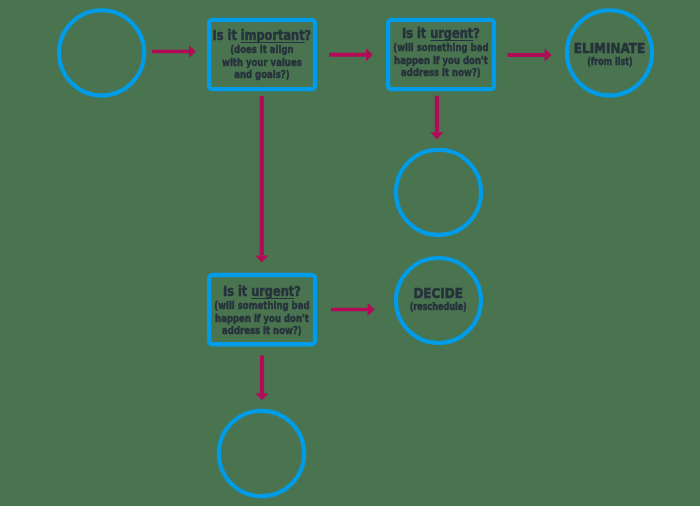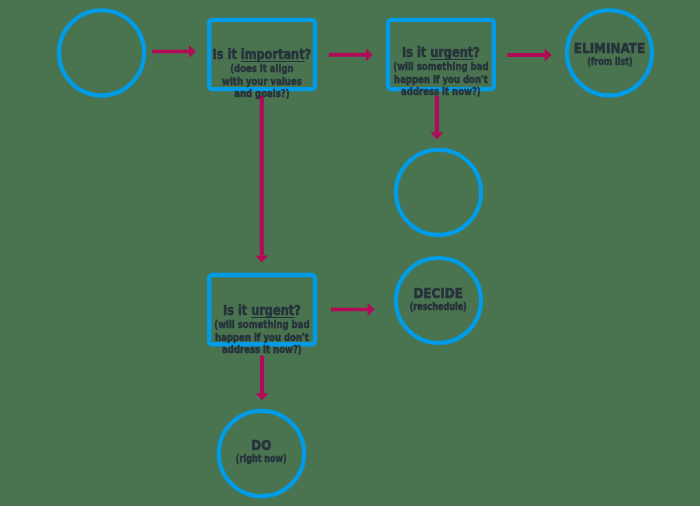--- a/index.html
+++ b/index.html
@@ -3,21 +3,21 @@
 <meta charset="utf-8">
 <style>
   html,body{margin:0;padding:0;}
   body{width:700px;height:506px;overflow:hidden;background:#4A7350;
        font-family:"DejaVu Sans",sans-serif;}
   #stage{position:relative;width:700px;height:506px;}
   svg.layer{position:absolute;left:0;top:0;width:700px;height:506px;overflow:visible;}
 
   .node{position:absolute;display:flex;flex-direction:column;align-items:center;
         justify-content:center;text-align:center;color:#26323B;}
-  .qbox{display:block;margin-top:19px;}
+  .qbox{display:block;}
   .qbox .t-title{position:absolute;left:-40px;right:-40px;}
   .qbox .t-sub{position:absolute;left:-40px;right:-40px;}
 
   .t-title,.t-sub{font-weight:bold;white-space:nowrap;transform-origin:center;}
 
   
   .circ .t-title{font-size:14.6px;line-height:13px;position:relative;top:1.5px;
         transform:scaleX(0.82);-webkit-text-stroke:0.6px #26323B;}
   .circ .t-sub{font-size:10.2px;line-height:12px;margin-top:2.5px;position:relative;top:1.5px;
         transform:scaleX(0.788);-webkit-text-stroke:0.45px #26323B;}
@@ -97,18 +97,14 @@
       <div>happen if you don't</div>
       <div>address it now?)</div>
     </div>
   </div>
 
   <div class="node circ" style="left:396.5px;top:255.5px;width:84px;height:85px;text-align:right;">
     <div class="t-title">DECIDE</div>
     <div class="t-sub">(reschedule)</div>
   </div>
 
-  <div class="node circ" style="left:219.5px;top:407.5px;width:84px;height:85px;">
-    <div class="t-title">DO</div>
-    <div class="t-sub">(right now)</div>
-  </div>
 
 </div>
 
 </body></html>

